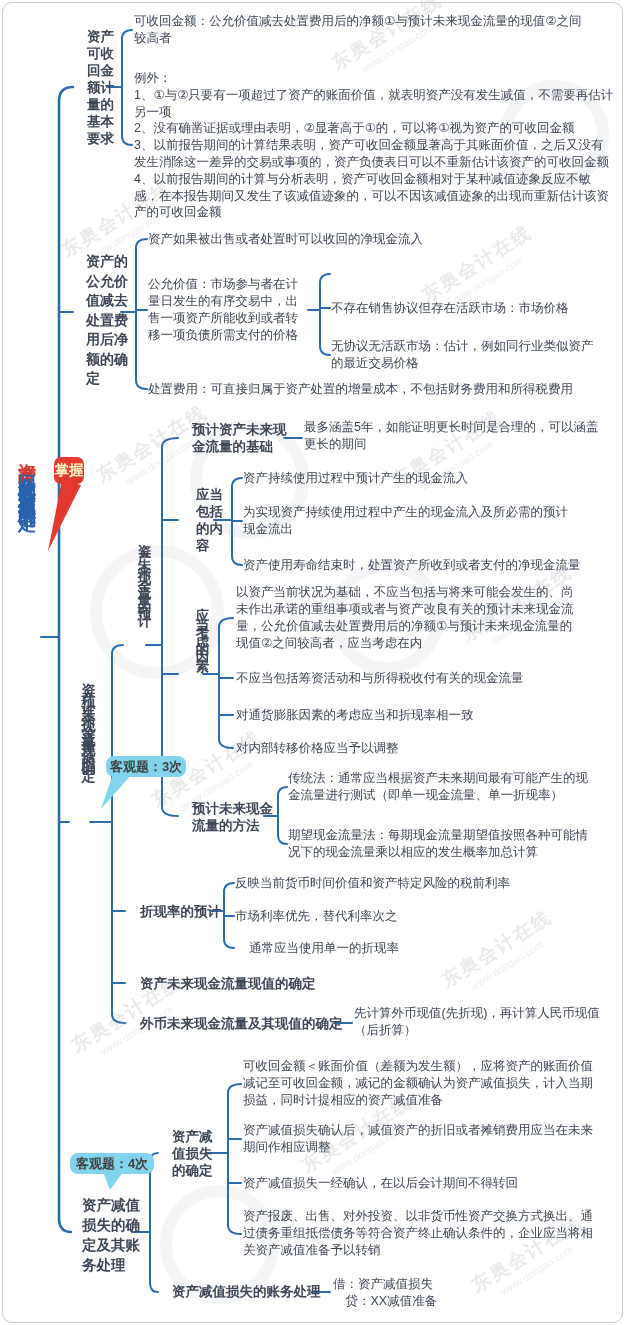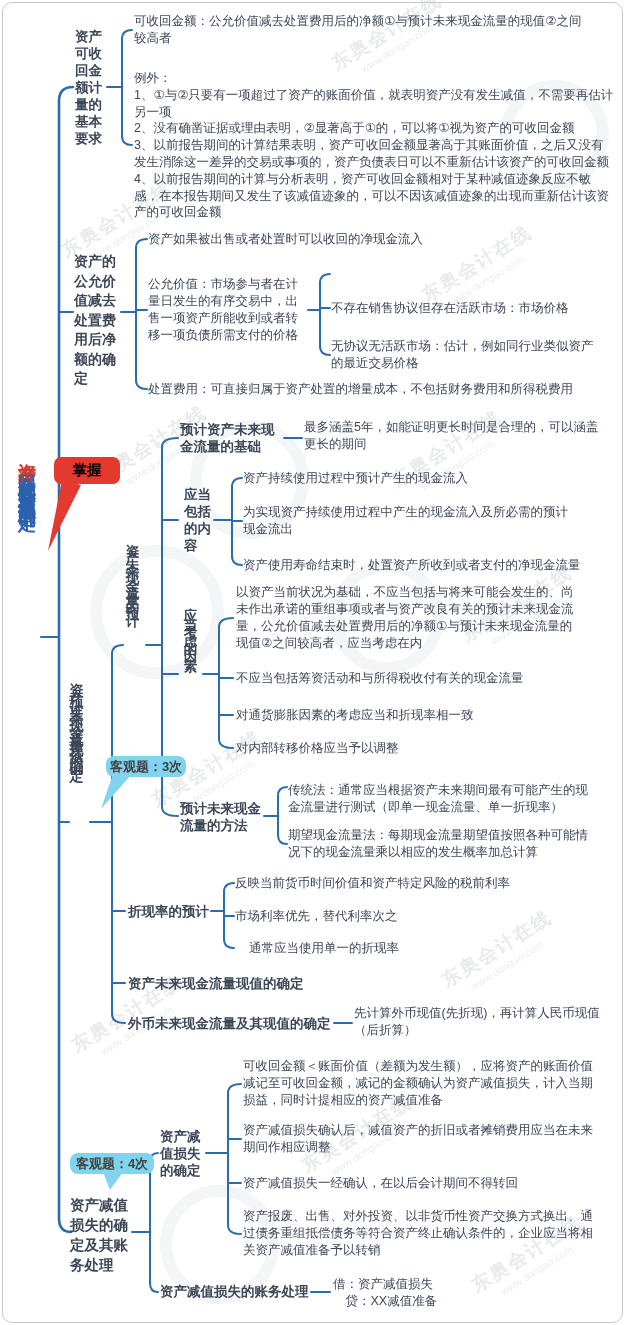--- a/index.html
+++ b/index.html
@@ -1,30 +1,30 @@
 <!DOCTYPE html>
 <html><head>
 <meta charset="utf-8">
 <style>
   html,body{margin:0;padding:0;background:#fff;}
   #canvas{position:relative;width:625px;height:1325px;background:#fff;overflow:hidden;
           font-family:"Liberation Sans","DejaVu Sans",sans-serif;}
   #frame{position:absolute;inset:2px;border:1px solid #c9c9c9;border-radius:10px;pointer-events:none;z-index:4;}
   #wires{position:absolute;left:0;top:0;z-index:1;}
   .node{position:absolute;z-index:2;font-size:12.5px;line-height:17px;color:#3d4757;font-weight:500;}
-  .lbl{font-size:13.5px;font-weight:600;line-height:17px;}
+  .lbl{font-size:13.5px;font-weight:600;line-height:17px;margin-left:12px;}
   .wrap{word-break:break-all;}
   .pre{white-space:pre-line;}
   .v{writing-mode:vertical-rl;text-orientation:upright;}
   .title{position:absolute;left:15px;top:448px;z-index:2;font-size:18px;font-weight:bold;
          writing-mode:vertical-rl;text-orientation:upright;letter-spacing:3px;}
   .title .red{color:#d23b31;}
   .title .blue{color:#2a62ae;}
-  .ribbon{position:absolute;left:54px;top:457px;width:66px;height:27px;z-index:3;background:#e23a2e;
-          border-radius:7px;color:#000000;font-size:14.5px;font-weight:bold;display:flex;align-items:center;justify-content:center;}
+  .ribbon{position:absolute;left:54px;top:457px;width:30px;height:27px;z-index:3;background:#e23a2e;
+          border-radius:7px;color:#fef9c3;font-size:14.5px;font-weight:bold;display:flex;align-items:center;justify-content:center;}
   .badge{position:absolute;z-index:3;background:#82d4ee;border-radius:8px;color:#404040;
          font-size:13px;font-weight:bold;display:flex;align-items:center;justify-content:center;height:21px;}
   .wm{position:absolute;z-index:0;transform:rotate(-32deg);text-align:center;pointer-events:none;}
   .wm .b{font-size:19px;font-weight:bold;color:rgba(140,150,160,.20);letter-spacing:2px;}
   .wm .u{font-size:10.5px;color:rgba(140,150,160,.18);}
   .ring{position:absolute;z-index:0;border-radius:50%;border:12px solid rgba(150,160,170,.10);pointer-events:none;}
 </style>
 </head>
 <body>
 
@@ -137,21 +137,21 @@
   <div class="node" style="left:243px;top:504px;width:332px;">为实现资产持续使用过程中产生的现金流入及所必需的预计现金流出</div>
   <div class="node" style="left:243px;top:557px;width:350px;">资产使用寿命结束时，处置资产所收到或者支付的净现金流量</div>
 
   <div class="node lbl v" style="left:182px;top:597px;letter-spacing:8.5px;">应当考虑的因素</div>
   <div class="node" style="left:236px;top:584px;width:342px;">以资产当前状况为基础，不应当包括与将来可能会发生的、尚未作出承诺的重组事项或者与资产改良有关的预计未来现金流量，公允价值减去处置费用后的净额①与预计未来现金流量的现值②之间较高者，应当考虑在内</div>
   <div class="node" style="left:236px;top:670px;width:350px;">不应当包括筹资活动和与所得税收付有关的现金流量</div>
   <div class="node" style="left:236px;top:707px;width:330px;">对通货膨胀因素的考虑应当和折现率相一致</div>
   <div class="node" style="left:236px;top:740px;width:300px;">对内部转移价格应当予以调整</div>
 
   <div class="node lbl wrap" style="left:180px;top:800px;width:82px;">预计未来现金流量的方法</div>
-  <div class="node" style="left:288px;top:770px;width:300px;margin-top:12px;">传统法：通常应当根据资产未来期间最有可能产生的现金流量进行测试（即单一现金流量、单一折现率）</div>
+  <div class="node" style="left:288px;top:770px;width:300px;">传统法：通常应当根据资产未来期间最有可能产生的现金流量进行测试（即单一现金流量、单一折现率）</div>
   <div class="node" style="left:288px;top:827px;width:300px;">期望现金流量法：每期现金流量期望值按照各种可能情况下的现金流量乘以相应的发生概率加总计算</div>
 
   <div class="node lbl" style="left:128px;top:903px;width:100px;">折现率的预计</div>
   <div class="node" style="left:235px;top:875px;width:340px;">反映当前货币时间价值和资产特定风险的税前利率</div>
   <div class="node" style="left:235px;top:908px;width:260px;">市场利率优先，替代利率次之</div>
   <div class="node" style="left:249px;top:940px;width:240px;">通常应当使用单一的折现率</div>
 
   <div class="node lbl" style="left:128px;top:975px;width:220px;">资产未来现金流量现值的确定</div>
   <div class="node lbl" style="left:128px;top:1015px;width:225px;">外币未来现金流量及其现值的确定</div>
   <div class="node" style="left:354px;top:1005px;width:262px;">先计算外币现值(先折现)，再计算人民币现值（后折算）</div>

